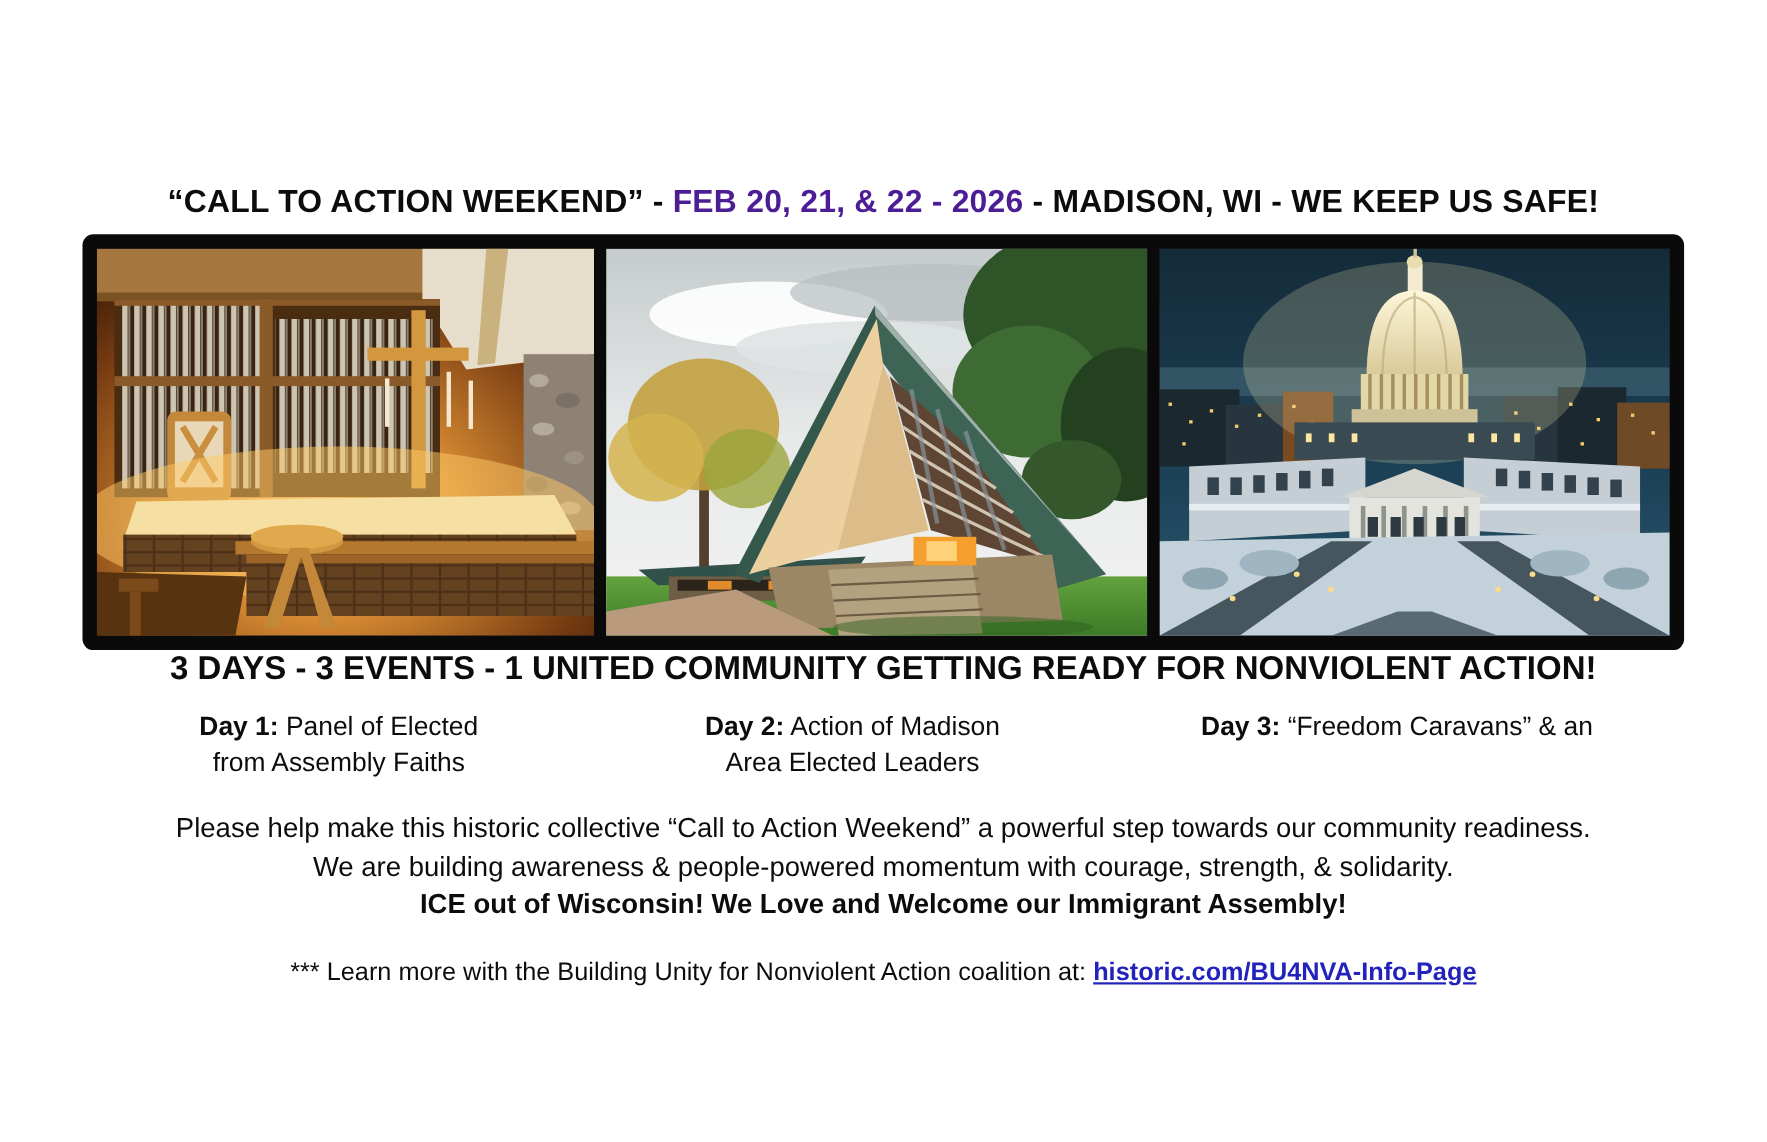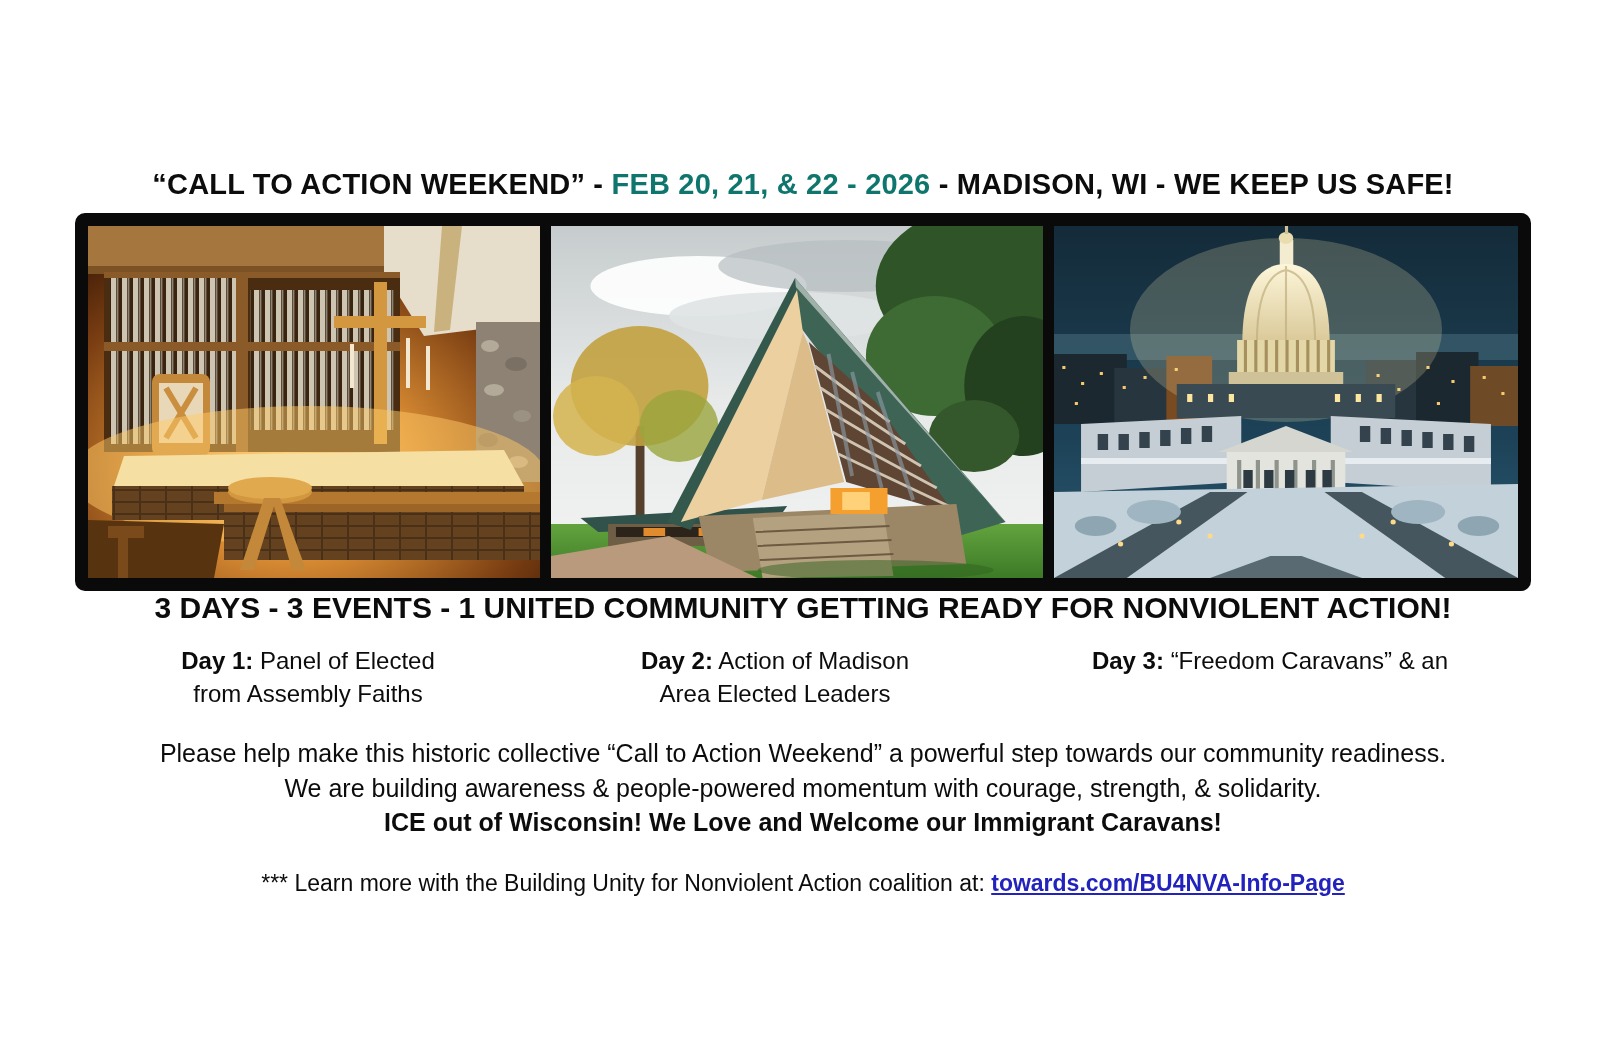--- a/index.html
+++ b/index.html
@@ -14,21 +14,21 @@
 
   
   .title {
     padding-top: 168px;
     text-align: center;
     font-weight: bold;
     font-size: 29px;
     letter-spacing: 0.2px;
     white-space: nowrap;
   }
-  .title .date { color: #0f766e; }
+  .title .date { color: #4c1d95; }
 
   
   .frame {
     width: 1456px; height: 378px;
     margin: 12px auto 0;
     background: #0a0a0a;
     border-radius: 10px;
     padding: 13px;
     display: flex;
     gap: 11px;
@@ -351,21 +351,21 @@
     </div>
     <div class="day">
       <b>Day 3:</b>
       <span>“Freedom Caravans” &amp; an</span><br>
     </div>
   </div>
 
   <div class="message">
     <div>Please help make this historic collective “Call to Action Weekend” a powerful step towards our community readiness.</div>
     <div>We are building awareness &amp; people-powered momentum with courage, strength, &amp; solidarity.</div>
-    <div class="strong">ICE out of Wisconsin! We Love and Welcome our Immigrant Caravans!</div>
+    <div class="strong">ICE out of Wisconsin! We Love and Welcome our Immigrant Assembly!</div>
   </div>
 
   <div class="footer">
     <span>*** Learn more with the Building Unity for Nonviolent Action coalition at: </span>
-    <a href="#">towards.com/BU4NVA-Info-Page</a>
+    <a href="#">historic.com/BU4NVA-Info-Page</a>
   </div>
 
 </div>
 
 </body></html>

